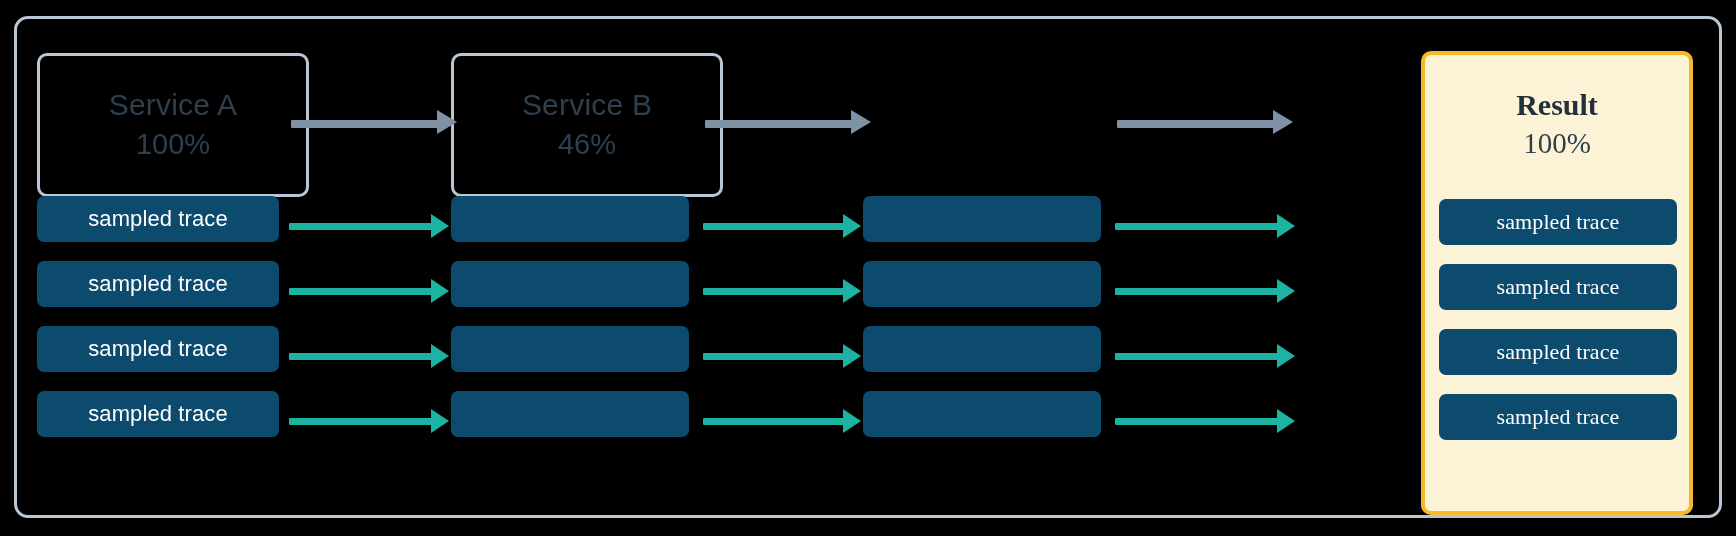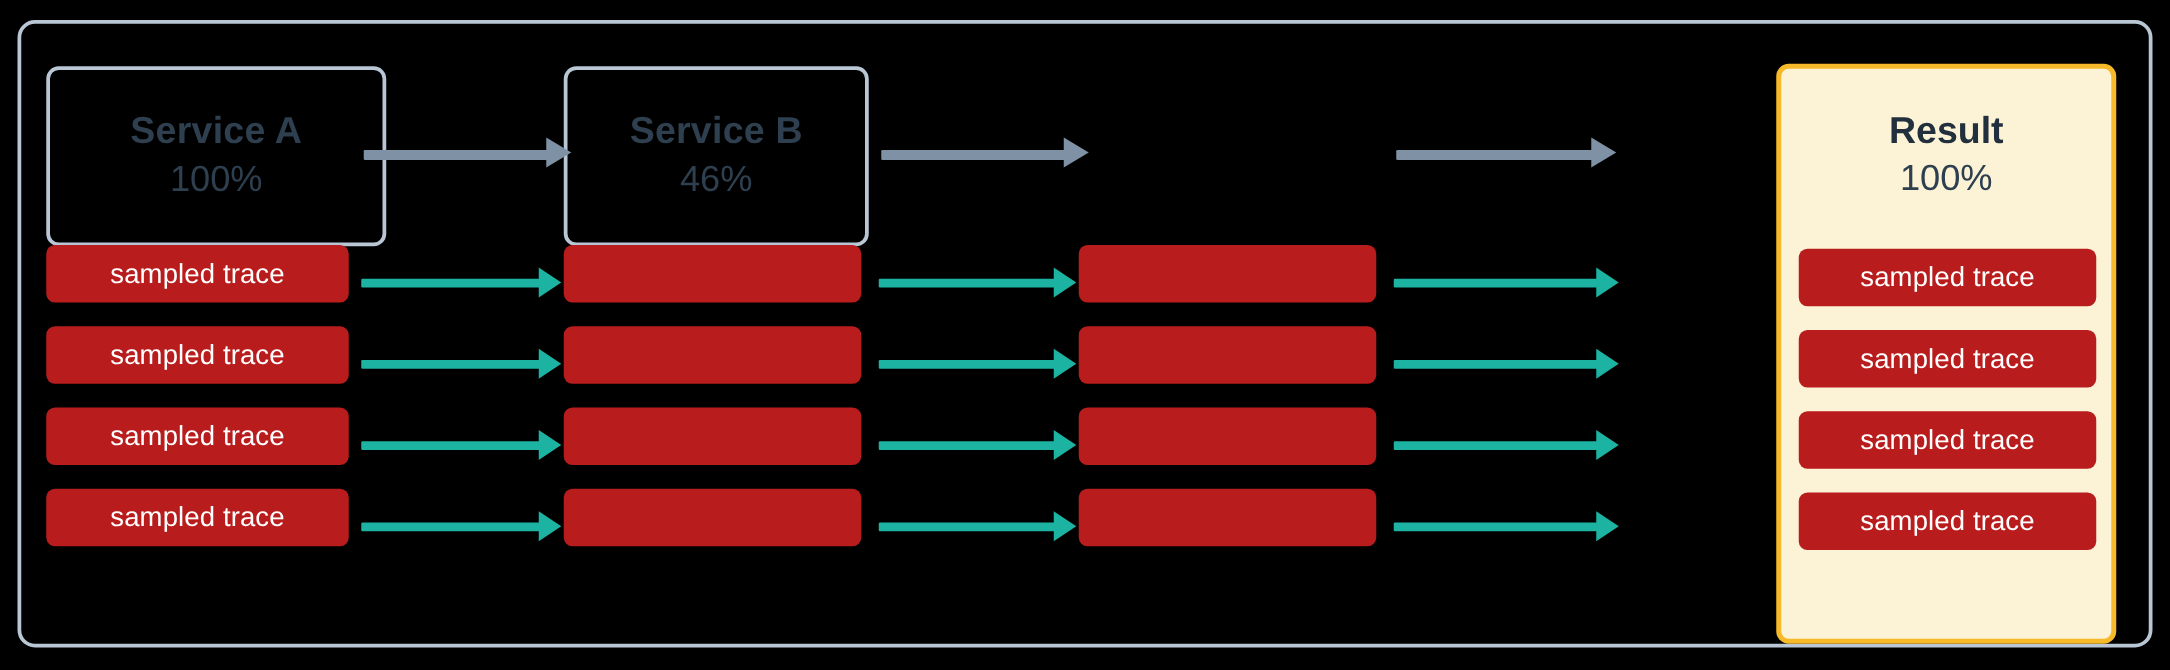--- a/index.html
+++ b/index.html
@@ -37,21 +37,21 @@
     border-radius: 10px;
     background: #000000;
     display: flex;
     flex-direction: column;
     align-items: center;
     justify-content: center;
     color: #2e3f4f;
   }
   .service-box .svc-name {
     font-size: 30px;
-    font-weight: bold;
+    font-weight: normal;
     letter-spacing: .2px;
     line-height: 1.25;
   }
   .service-box .svc-pct {
     font-size: 29px;
     font-weight: normal;
     line-height: 1.35;
     margin-top: 2px;
   }
 
@@ -59,20 +59,21 @@
   #result-box {
     position: absolute;
     left: 1404px;
     top: 32px;
     width: 272px;
     height: 464px;
     box-sizing: border-box;
     border: 4px solid #f6b92a;
     border-radius: 10px;
     background: #fcf3d6;
+    font-family: Liberation Serif, serif;
   }
   #result-box .res-name {
     position: absolute;
     top: 33px;
     left: 0; right: 0;
     text-align: center;
     font-size: 30px;
     font-weight: bold;
     color: #22303d;
   }
@@ -84,21 +85,21 @@
     font-size: 29px;
     color: #2e3f4f;
   }
 
   
   .trace-pill {
     position: absolute;
     height: 46px;
     box-sizing: border-box;
     border-radius: 7px;
-    background: #b91c1c;
+    background: #0c4a6e;
     display: flex;
     align-items: center;
     justify-content: center;
     color: #ffffff;
     font-size: 22px;
     letter-spacing: .1px;
   }
   .trace-pill.blank { color: transparent; }
 
   
@@ -128,21 +129,21 @@
 </head>
 <body>
 
 <div id="diagram-frame">
 
   <div class="service-box" style="left:20px; width:272px;">
     <div class="svc-name">Service A</div>
     <div class="svc-pct">100%</div>
   </div>
 
-  <div class="service-box" style="left:434px; width:244px;">
+  <div class="service-box" style="left:434px; width:272px;">
     <div class="svc-name">Service B</div>
     <div class="svc-pct">46%</div>
   </div>
 
 
   <div class="arrow gray" style="left:274px; top:101px; width:166px;">
     <div class="shaft" style="width:148px;"></div>
     <div class="head" style="left:146px;"></div>
   </div>
 

